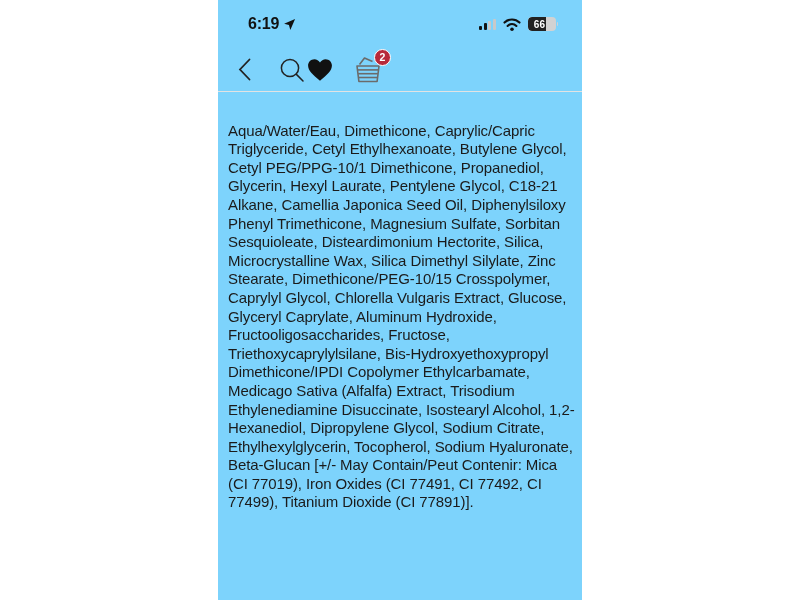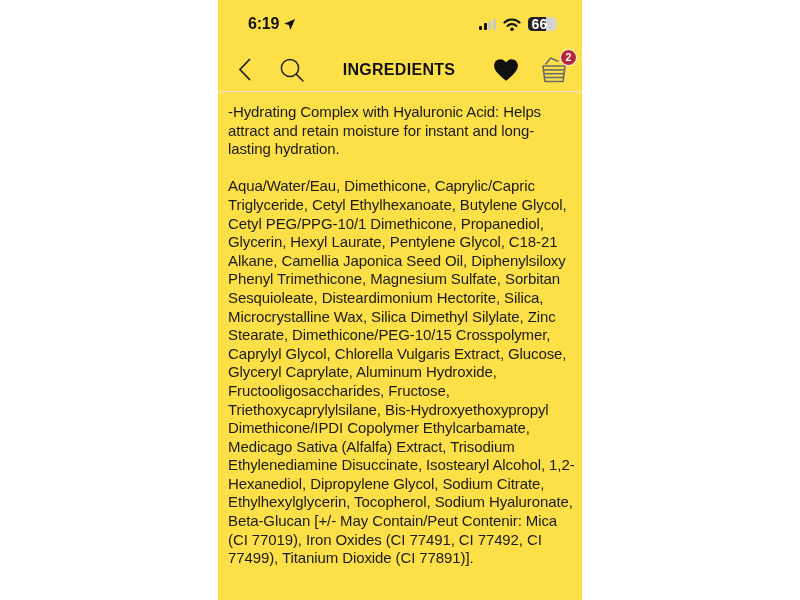--- a/index.html
+++ b/index.html
@@ -1,20 +1,20 @@
 <!DOCTYPE html>
 <html><head>
 <meta charset="utf-8">
 <style>
   * { margin:0; padding:0; box-sizing:border-box; }
   html,body { width:800px; height:600px; background:#ffffff; overflow:hidden; }
   body { font-family:"Liberation Sans", sans-serif; color:#1d1d1f; }
 
   .canvas { position:relative; width:800px; height:600px; background:#fff; }
-  .phone  { position:absolute; left:218px; top:0; width:364px; height:600px; background:#fde047; }
+  .phone  { position:absolute; left:218px; top:0; width:364px; height:600px; background:#7dd3fc; }
 
   
   .status-bar {
     position:absolute; top:13px; left:0; width:100%; height:22px;
     display:flex; align-items:center; justify-content:space-between;
     padding:0 24px 0 30px;
   }
   .time-group { display:flex; align-items:center; gap:4px; }
   .time { font-size:16px; font-weight:700; letter-spacing:-0.2px; color:#111; }
   .status-icons { display:flex; align-items:center; gap:7px; }
@@ -23,21 +23,21 @@
   .signal .b1{height:4px;background:#111;} .signal .b2{height:6.5px;background:#111;}
   .signal .b3{height:9px;background:#c9c9c9;} .signal .b4{height:11px;background:#c9c9c9;}
   .battery {
     position:relative; width:28px; height:14px; border-radius:4px;
     background:#d2d2d2; overflow:hidden;
   }
   .battery-fill { position:absolute; left:0; top:0; height:100%; width:66%; background:#222; border-radius:4px 0 0 4px; }
   .battery-num {
     position:absolute; left:0; top:0; width:85%; height:100%;
     display:flex; align-items:center; justify-content:center;
-    font-size:14px; font-weight:700; color:#fff;
+    font-size:10px; font-weight:700; color:#fff;
   }
   .battery-tip { width:1.5px; height:4.5px; background:#d2d2d2; border-radius:0 2px 2px 0; margin-left:1px; }
   .battery-wrap { display:flex; align-items:center; }
 
   
   .header {
     position:absolute; top:48px; left:0; width:100%; height:44px;
     display:flex; align-items:center; padding:0 12px 0 14px;
     border-bottom:1px solid #e3e3e3;
   }
@@ -106,21 +106,20 @@
         </span>
       </button>
       <button class="hbtn search-btn">
         <span style="display:flex;">
           <svg width="26" height="26" viewBox="0 0 26 26" fill="none">
             <circle cx="11" cy="11" r="8.6" stroke="#222" stroke-width="1.5"></circle>
             <line x1="17.4" y1="17.4" x2="24" y2="24" stroke="#222" stroke-width="1.5" stroke-linecap="round"></line>
           </svg>
         </span>
       </button>
-      <div class="page-title">INGREDIENTS</div>
       <button class="hbtn heart-btn">
         <span style="display:flex;">
           <svg width="26" height="24" viewBox="0 0 24 22">
             <path d="M12 21 C5.2 15.4 1 11.6 1 6.9 C1 3.6 3.6 1 6.8 1 C8.95 1 10.9 2.2 12 4 C13.1 2.2 15.05 1 17.2 1 C20.4 1 23 3.6 23 6.9 C23 11.6 18.8 15.4 12 21 Z" fill="#111"></path>
           </svg>
         </span>
       </button>
       <button class="hbtn bag-btn">
         <span style="display:flex;">
           <svg width="30" height="30" viewBox="0 0 30 30" fill="none" stroke="#6b6b6b" stroke-width="1.6" stroke-linejoin="round">
@@ -129,18 +128,17 @@
             <path d="M4.6 14.9 H25.4"></path>
             <path d="M5.1 18.7 H24.9"></path>
             <path d="M5.5 22.5 H24.5"></path>
           </svg>
         </span>
         <span class="cart-badge">2</span>
       </button>
     </div>
 
     <div class="content">
-      <div class="highlight-line">-Hydrating Complex with Hyaluronic Acid: Helps attract and retain moisture for instant and long-lasting hydration.</div>
       <div class="ingredients">Aqua/Water/Eau, Dimethicone, Caprylic/Capric Triglyceride, Cetyl Ethylhexanoate, Butylene Glycol, Cetyl PEG/PPG-10/1 Dimethicone, Propanediol, Glycerin, Hexyl Laurate, Pentylene Glycol, C18-21 Alkane, Camellia Japonica Seed Oil, Diphenylsiloxy Phenyl Trimethicone, Magnesium Sulfate, Sorbitan Sesquioleate, Disteardimonium Hectorite, Silica, Microcrystalline Wax, Silica Dimethyl Silylate, Zinc Stearate, Dimethicone/PEG-10/15 Crosspolymer, Caprylyl Glycol, Chlorella Vulgaris Extract, Glucose, Glyceryl Caprylate, Aluminum Hydroxide, Fructooligosaccharides, Fructose, Triethoxycaprylylsilane, Bis-Hydroxyethoxypropyl Dimethicone/IPDI Copolymer Ethylcarbamate, Medicago Sativa (Alfalfa) Extract, Trisodium Ethylenediamine Disuccinate, Isostearyl Alcohol, 1,2-Hexanediol, Dipropylene Glycol, Sodium Citrate, Ethylhexylglycerin, Tocopherol, Sodium Hyaluronate, Beta-Glucan [+/- May Contain/Peut Contenir: Mica (CI 77019), Iron Oxides (CI 77491, CI 77492, CI 77499), Titanium Dioxide (CI 77891)].</div>
     </div>
 
   </div>
 </div>
 
 </body></html>

